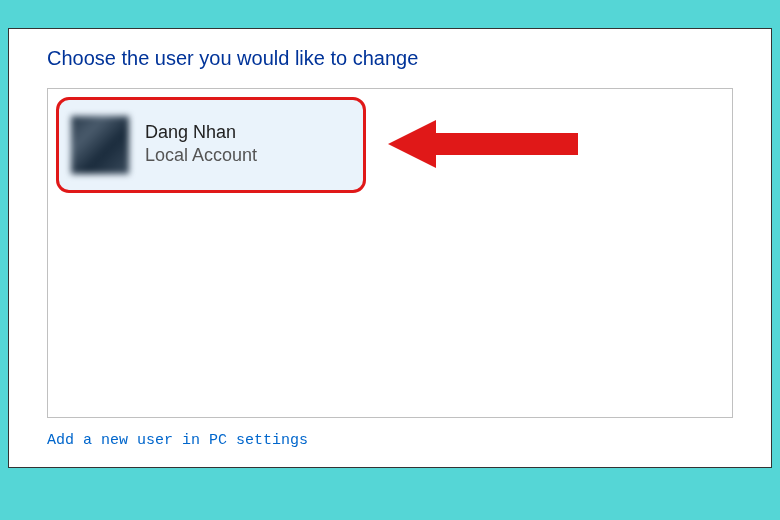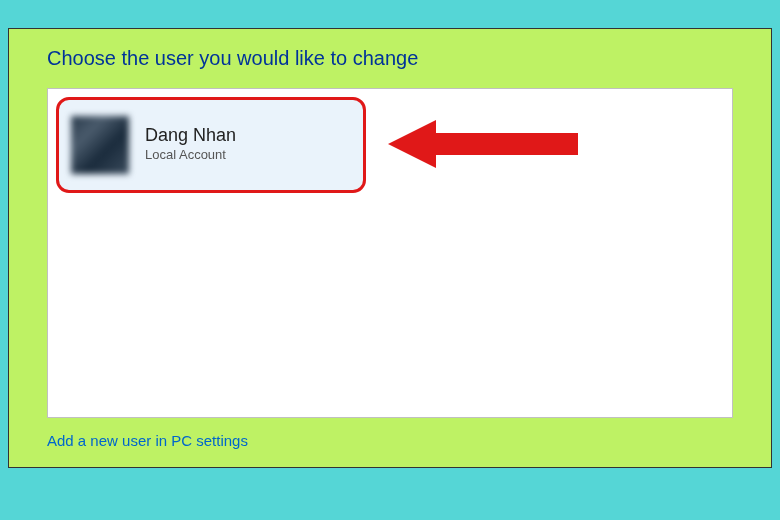--- a/index.html
+++ b/index.html
@@ -8,21 +8,21 @@
       box-sizing: border-box;
     }
     body {
       font-family: 'Segoe UI', Tahoma, sans-serif;
       background: #55d6d6;
       width: 780px;
       height: 520px;
       overflow: hidden;
     }
     .outer-container {
-      background: #bef264;
+      background: #ffffff;
       margin: 28px 8px 10px 8px;
       border: 1px solid #333;
       padding: 18px 38px 20px 38px;
       height: 440px;
     }
     .page-title {
       color: #003399;
       font-size: 20px;
       font-weight: 400;
       margin-bottom: 18px;
@@ -59,38 +59,39 @@
       display: flex;
       flex-direction: column;
       justify-content: center;
     }
     .user-name {
       font-size: 18px;
       color: #222;
       font-weight: 400;
     }
     .user-type, .user-role {
-      font-size: 13px;
+      font-size: 18px;
       color: #555;
       line-height: 1.4;
     }
     .arrow-annotation {
       position: absolute;
       top: 28px;
       left: 340px;
       width: 190px;
       height: 54px;
       pointer-events: none;
     }
     .add-user-link {
       color: #0066cc;
       font-size: 15px;
       margin-top: 14px;
       display: inline-block;
       cursor: pointer;
+      font-family: Liberation Mono, monospace;
     }
   </style>
 </head>
 <body>
 
 <div class="outer-container">
   <h1 class="page-title">Choose the user you would like to change</h1>
   
   <div class="user-list-box">
     <div class="user-tile">

